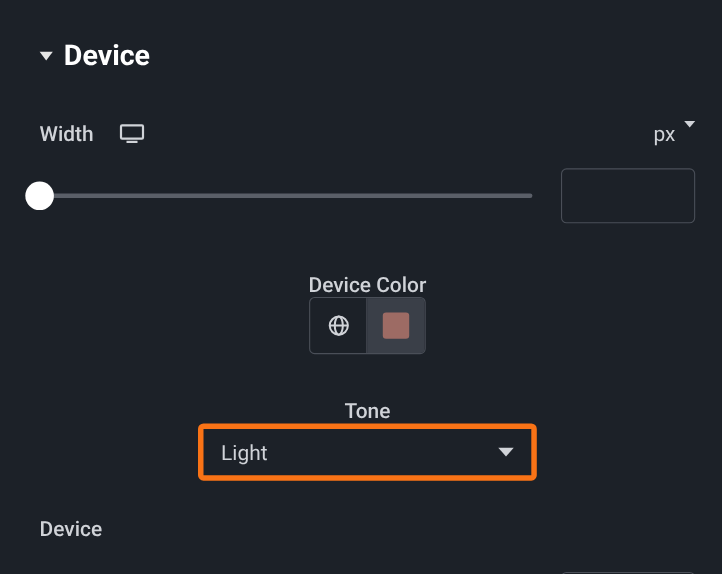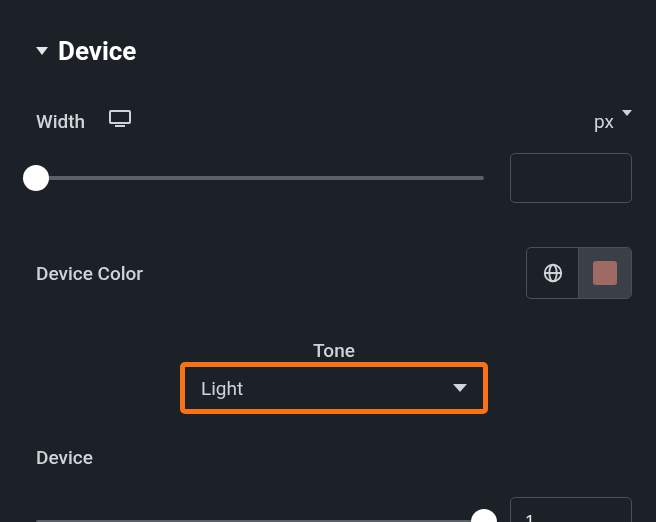--- a/index.html
+++ b/index.html
@@ -34,20 +34,21 @@
     align-items: center;
     justify-content: space-between;
     margin-bottom: 20px;
   }
   .label {
     color: #d0d3d8;
     font-weight: 500;
   }
   .label-with-icon {
     display: flex;
+    align-items: center;
     gap: 24px;
   }
   .monitor-icon {
     width: 22px;
     height: 18px;
     display: flex;
     flex-direction: column;
     align-items: center;
   }
   .monitor-screen {
@@ -100,21 +101,21 @@
   .num-input {
     width: 122px;
     height: 50px;
     border: 1px solid #4a4f58;
     border-radius: 5px;
     background: transparent;
     color: #e6e6e6;
     font-size: 18px;
     padding: 0 14px;
   }
-  .color-row { margin-bottom: 40px; }
+  .color-row { margin-bottom: 40px; flex-direction: column; }
   .color-group {
     display: flex;
     border: 1px solid #4a4f58;
     border-radius: 5px;
     overflow: hidden;
     height: 52px;
   }
   .color-btn {
     width: 52px;
     display: flex;

